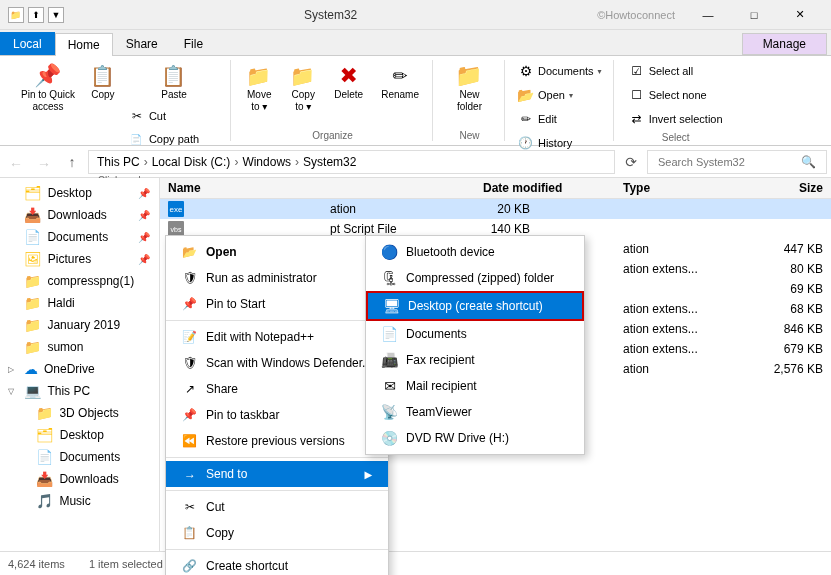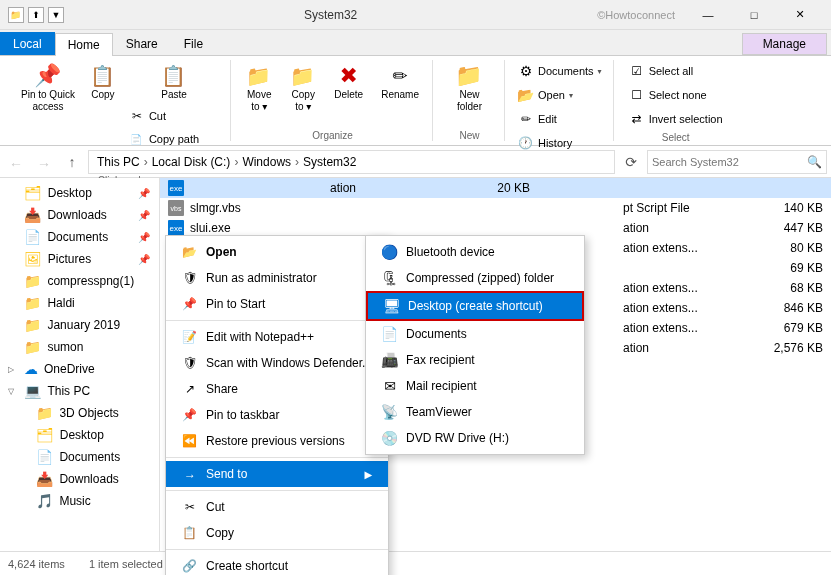--- a/index.html
+++ b/index.html
@@ -30,21 +30,21 @@
     .ribbon-icon-small { width: 16px; height: 16px; display: flex; align-items: center; justify-content: center; }
     .ribbon-btn-label { font-size: 10px; text-align: center; margin-top: 1px; }
     .ribbon-btn-small { display: flex; align-items: center; gap: 4px; padding: 2px 4px; cursor: pointer; border: 1px solid transparent; border-radius: 2px; font-size: 11px; }
 
     
     .address-bar { background: white; border-bottom: 1px solid #ddd; height: 32px; display: flex; align-items: center; padding: 0 4px; gap: 4px; }
     .nav-btn { width: 24px; height: 24px; display: flex; align-items: center; justify-content: center; cursor: pointer; color: #555; font-size: 14px; border: 1px solid transparent; border-radius: 2px; }
     .nav-btn.disabled { color: #ccc; cursor: default; }
     .breadcrumb { flex: 1; height: 24px; border: 1px solid #ddd; background: white; display: flex; align-items: center; padding: 0 8px; font-size: 12px; }
     .breadcrumb-sep { margin: 0 4px; color: #666; }
-    .search-box { width: 180px; height: 24px; border: 1px solid #ddd; background: white; display: flex; align-items: center; padding: 0 4px; }
+    .search-box { width: 180px; height: 24px; border: 1px solid #ddd; background: white; display: flex; align-items: center; padding: 0 10px; }
     .search-box input { border: none; outline: none; font-size: 11px; width: 100%; background: transparent; }
     .search-icon { color: #666; font-size: 12px; }
 
     
     .main { display: flex; height: calc(575px - 30px - 26px - 90px - 32px - 24px); overflow: hidden; }
 
     
     .sidebar { width: 160px; border-right: 1px solid #e0e0e0; background: white; overflow-y: auto; padding: 4px 0; flex-shrink: 0; }
     .sidebar-item { display: flex; align-items: center; gap: 6px; padding: 3px 8px; cursor: pointer; font-size: 12px; }
     .folder-icon { color: #ffc107; font-size: 14px; }
@@ -321,30 +321,35 @@
       <span>Downloads</span>
     </div>
     <div class="sidebar-item" style="padding-left:20px;">
       <span class="sidebar-expand"></span>
       <span class="folder-icon">🎵</span>
       <span>Music</span>
     </div>
   </div>
 
   <div class="file-list">
+    <div class="file-list-header">
+      <span class="col-name">Name</span>
+      <span class="col-date">Date modified</span>
+      <span class="col-type">Type</span>
+      <span class="col-size">Size</span>
+    </div>
 
     <div class="file-row selected">
       <div class="file-row-icon" style="background:#0078d7;color:white;font-size:8px;display:flex;align-items:center;justify-content:center;border-radius:1px;">exe</div>
       <span class="col-date"></span>
       <span class="col-type">ation</span>
       <span class="col-size">20 KB</span>
     </div>
     <div class="file-row">
       <div class="file-row-icon" style="background:#888;color:white;font-size:7px;display:flex;align-items:center;justify-content:center;border-radius:1px;">vbs</div>
-      <span class="col-name">slmgr.vbs</span>
       <span class="col-date"></span>
       <span class="col-type">pt Script File</span>
       <span class="col-size">140 KB</span>
     </div>
     <div class="file-row">
       <div class="file-row-icon" style="background:#0078d7;color:white;font-size:8px;display:flex;align-items:center;justify-content:center;border-radius:1px;">exe</div>
       <span class="col-name">slui.exe</span>
       <span class="col-date"></span>
       <span class="col-type">ation</span>
       <span class="col-size">447 KB</span>

